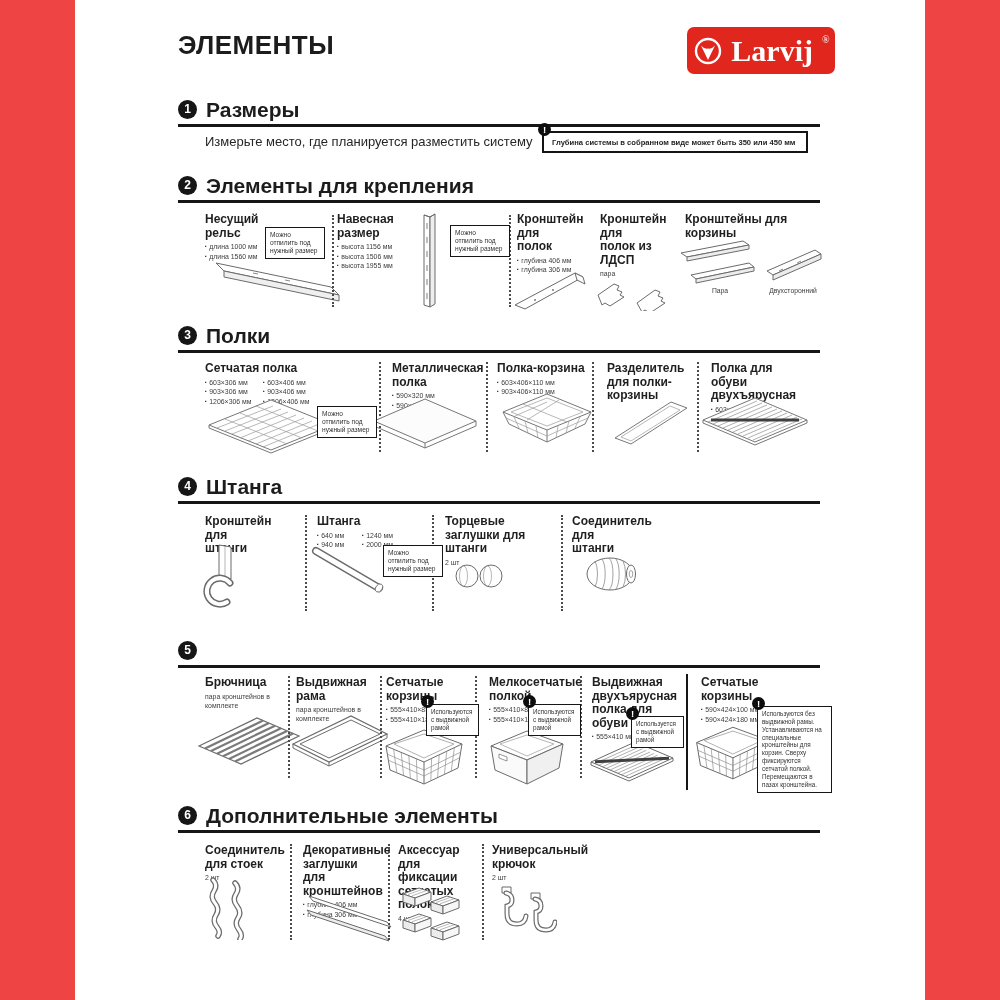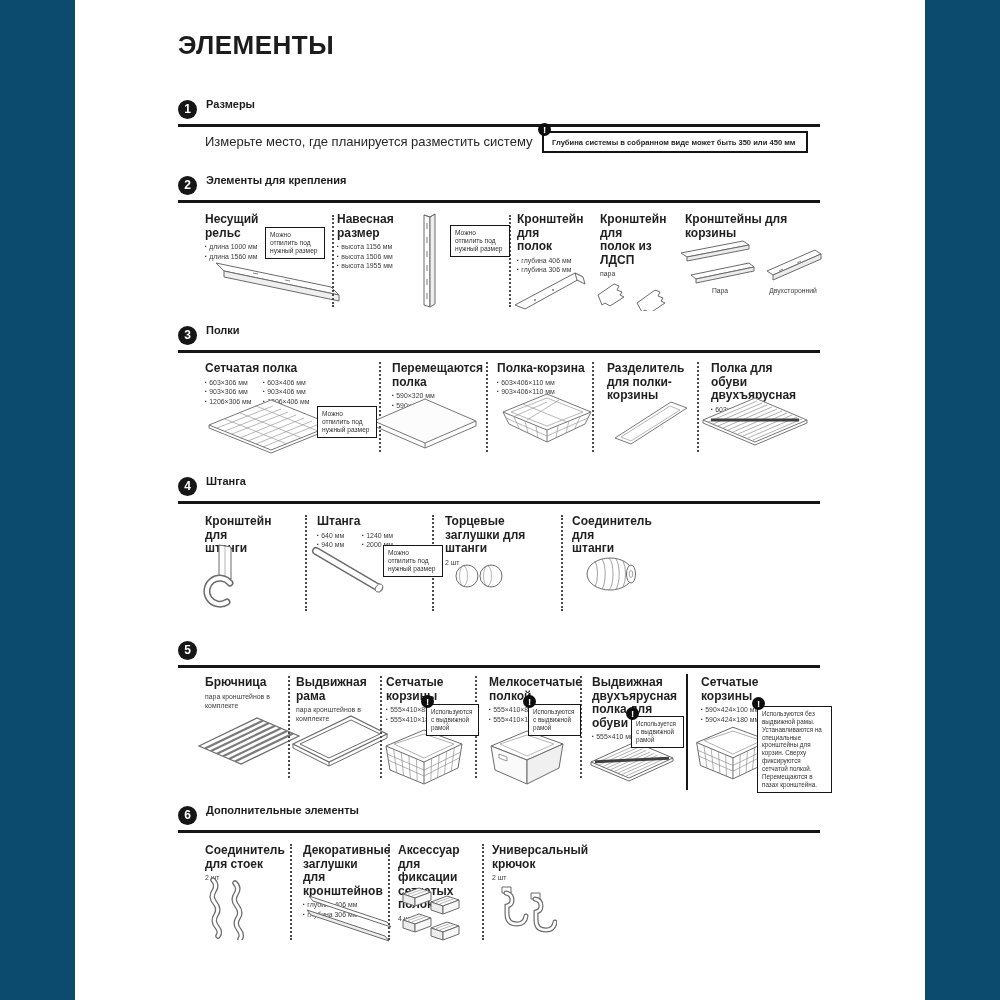--- a/index.html
+++ b/index.html
@@ -1,33 +1,33 @@
 <!DOCTYPE html>
 <html><head>
 <meta charset="utf-8">
 <style>
   html,body{margin:0;padding:0;background:#b9b9b9;}
-  .canvas{position:relative;width:1000px;height:1000px;background:#0c4a6e;overflow:hidden;
+  .canvas{position:relative;width:1000px;height:1000px;background:#ef4444;overflow:hidden;
           font-family:"Liberation Sans",sans-serif;}
   .page{position:absolute;left:75px;top:0;width:850px;height:1000px;background:#ffffff;}
 
   .doc-title{position:absolute;left:103px;top:30px;font-size:26px;font-weight:bold;
              color:#1c1c1c;letter-spacing:.5px;}
 
   
   .logo{position:absolute;left:612px;top:27px;width:148px;height:47px;background:#e0261d;
         border-radius:7px;display:flex;align-items:center;justify-content:center;gap:8px;}
   .logo-text{font-family:"Liberation Serif",serif;font-weight:bold;font-size:30px;color:#fff;line-height:1;}
   .logo-reg{font-size:10px;color:#fff;position:relative;top:-11px;left:1px;font-family:"Liberation Serif",serif;}
 
   
   .sec-head{position:absolute;left:103px;width:642px;height:28px;}
   .sec-num{position:absolute;left:0;top:0;width:19px;height:19px;border-radius:50%;background:#161616;
            color:#fff;font-size:12px;font-weight:bold;text-align:center;line-height:19px;}
-  .sec-title{position:absolute;left:28px;top:-2px;font-size:11px;font-weight:bold;color:#1c1c1c;white-space:nowrap;}
+  .sec-title{position:absolute;left:28px;top:-2px;font-size:21px;font-weight:bold;color:#1c1c1c;white-space:nowrap;}
   .sec-rule{position:absolute;left:0;top:24px;width:642px;height:3px;background:#161616;}
 
   .lead{position:absolute;left:130px;top:134px;font-size:13px;color:#262626;}
 
   .note1{position:absolute;left:467px;top:131px;width:250px;border:2px solid #141414;background:#fff;
          font-size:7.6px;font-weight:bold;color:#1f1f1f;padding:5px 4px 4px 8px;white-space:nowrap;}
   .bang{position:absolute;left:-6px;top:-10px;width:13px;height:13px;border-radius:50%;background:#0d0d0d;
         color:#fff;font-size:9.5px;font-weight:bold;text-align:center;line-height:13.5px;z-index:5;}
 
   .row{position:absolute;left:0;width:850px;}
@@ -48,20 +48,28 @@
   .ill line,.ill path,.ill polygon,.ill polyline,.ill circle,.ill ellipse,.ill rect{vector-effect:non-scaling-stroke;}
 </style>
 </head>
 <body>
 
 <div class="canvas">
  <div class="page">
 
   <div class="doc-title">ЭЛЕМЕНТЫ</div>
 
+  <div class="logo">
+    <svg width="30" height="30" viewBox="0 0 30 30">
+      <circle cx="15" cy="15" r="12" fill="none" stroke="#fff" stroke-width="2.4"></circle>
+      <path d="M8,9.5 L15,24 L22,9.5 Q18.5,13.5 15,12.6 Q11.5,13.5 8,9.5 Z" fill="#fff"></path>
+    </svg>
+    <span class="logo-text">Larvij</span>
+    <span class="logo-reg">®</span>
+  </div>
 
   <div class="sec-head" style="top:100px">
     <span class="sec-num">1</span>
     <span class="sec-title">Размеры</span>
     <span class="sec-rule"></span>
   </div>
   <div class="lead">Измерьте место, где планируется разместить систему</div>
   <div class="note1">
     <span class="bang">!</span>
     <span>Глубина системы в собранном виде может быть 350 или 450 мм</span>
@@ -208,21 +216,21 @@
         <line x1="18" y1="21" x2="80" y2="46"></line>
             <line x1="33" y1="15" x2="95" y2="40"></line>
             <line x1="49" y1="8" x2="111" y2="33"></line>
       </g>
     </svg>
     <div class="tip" style="left:242px;top:44px;width:50px">Можно отпилить под нужный размер</div>
 
     <div class="vdot" style="left:304px;top:0;height:90px"></div>
 
     <div class="item" style="left:317px;width:80px">
-      <h3 style="max-width:75px">Перемещаются полка</h3>
+      <h3 style="max-width:75px">Металлическая полка</h3>
       <ul class="specs">
         <li>590×320 мм</li>
         <li>590×420 мм</li>
       </ul>
     </div>
     <svg class="ill" style="left:296px;top:34px" width="108" height="58" viewBox="0 0 108 58">
       <polygon points="54,3 105,25 54,47 3,25" fill="#fcfcfc" stroke="#777" stroke-width="1"></polygon>
       <polyline points="3,25 3,30 54,52 105,30 105,25" fill="none" stroke="#777" stroke-width="1"></polyline>
       <line x1="54" y1="47" x2="54" y2="52" stroke="#777" stroke-width="1"></line>
     </svg>

